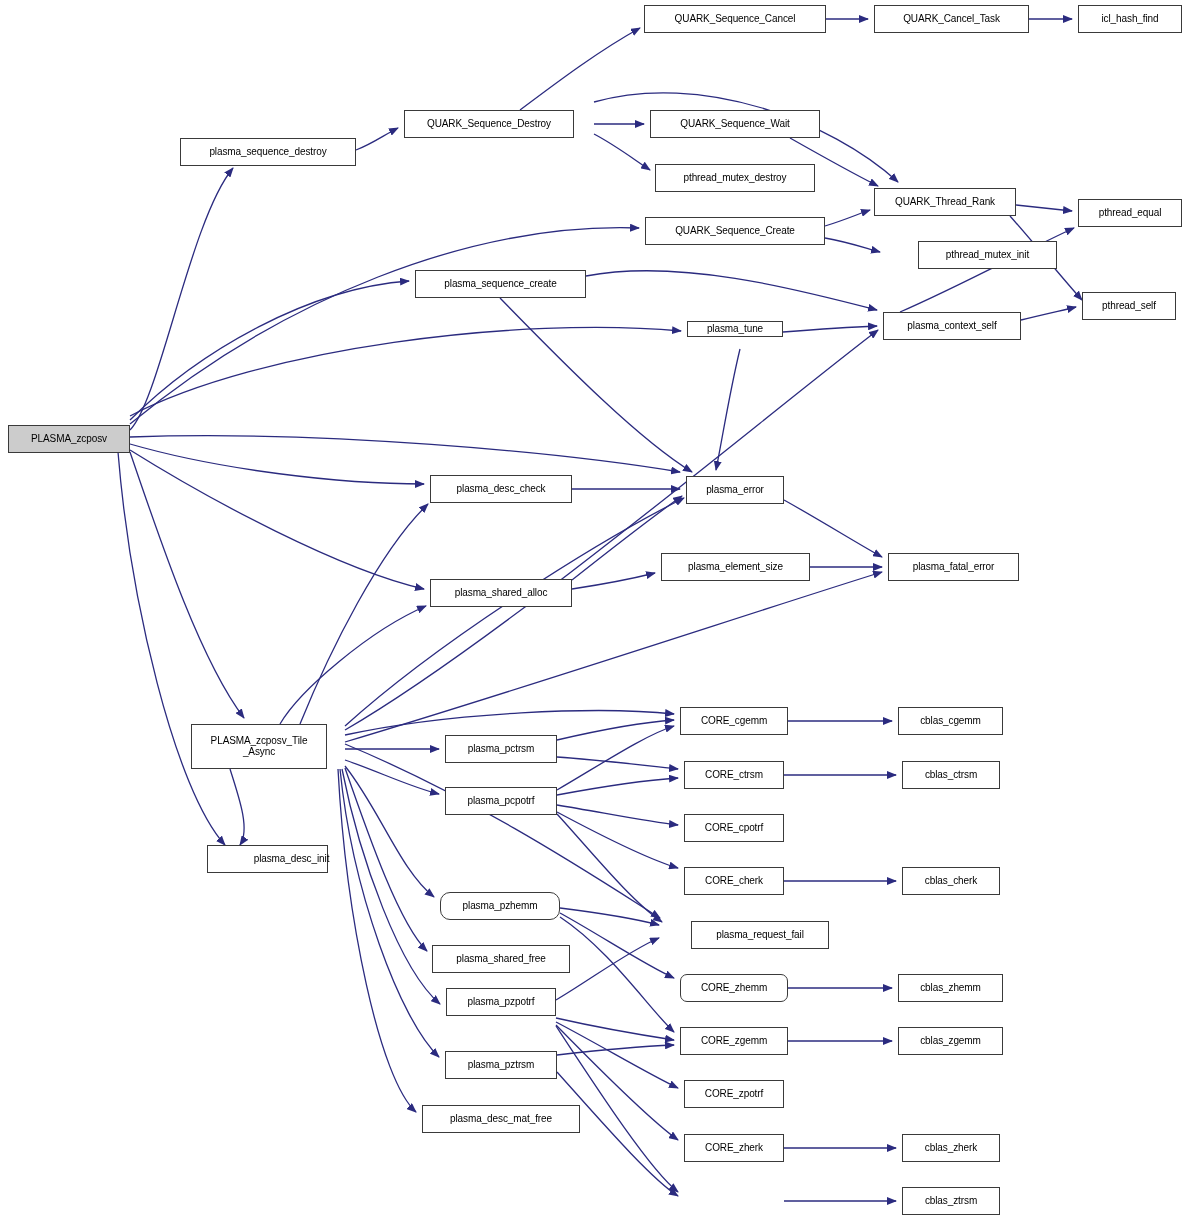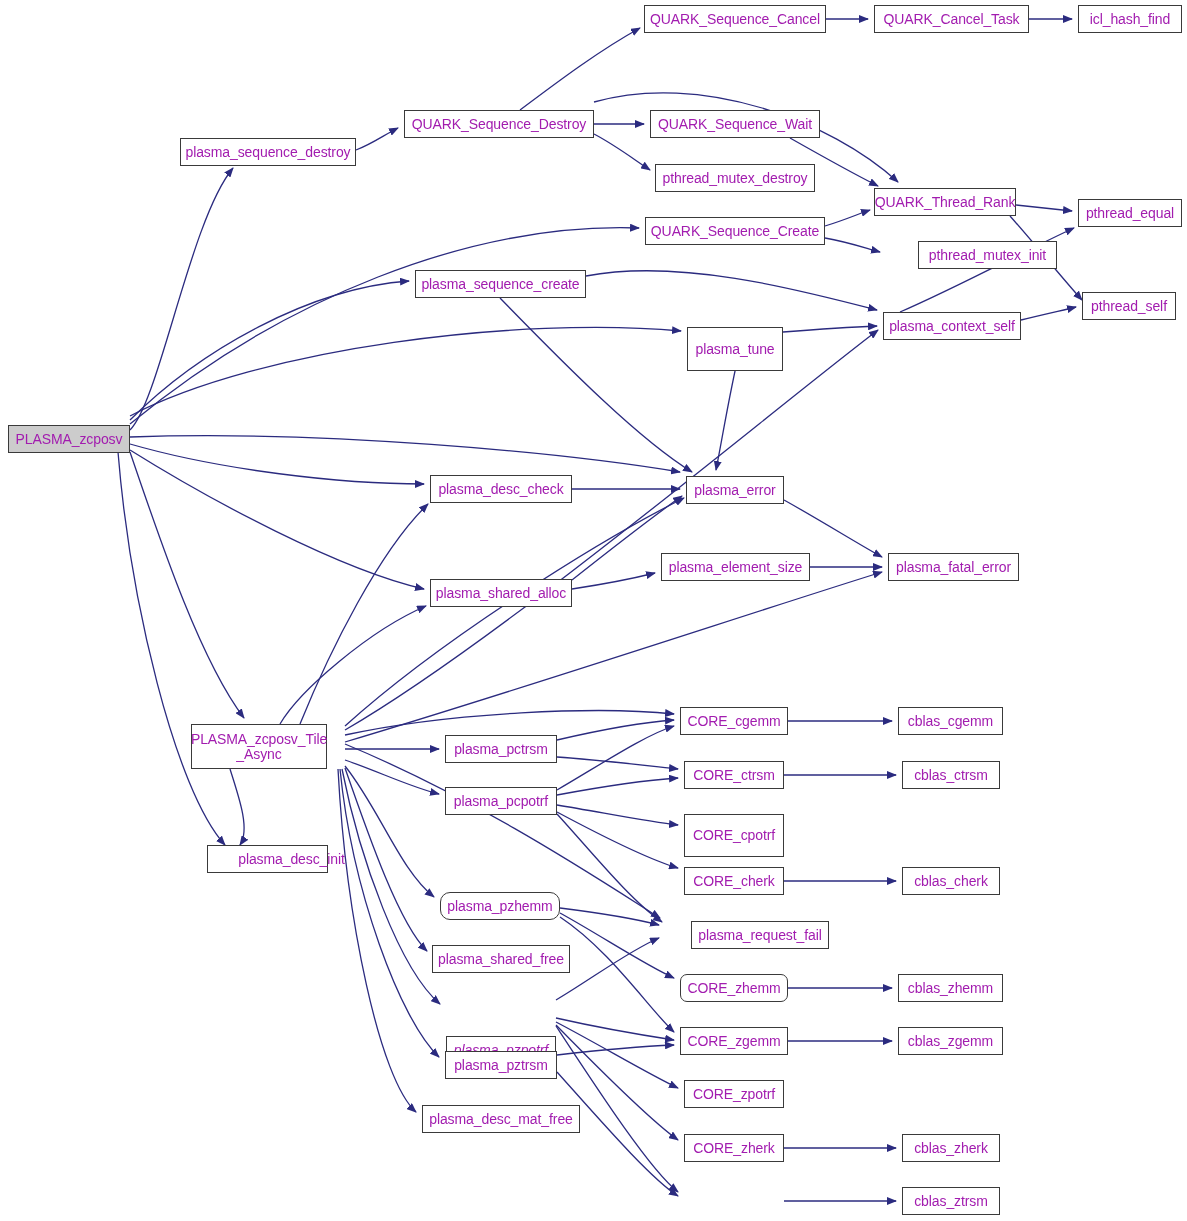--- a/index.html
+++ b/index.html
@@ -21,22 +21,22 @@
     top: 0;
     width: 1187px;
     height: 1221px;
     pointer-events: none;
   }
   .node {
     position: absolute;
     box-sizing: border-box;
     border: 1px solid #3a3a3a;
     background: #ffffff;
-    color: #a21caf;
-    font-size: 14px;
+    color: #000000;
+    font-size: 10px;
     line-height: 1.05;
     display: flex;
     align-items: center;
     justify-content: center;
     text-align: center;
     white-space: pre;
     letter-spacing: -0.1px;
   }
   .node.root {
     background: #cccccc;
@@ -122,56 +122,56 @@
         <path d="M788,988 L892,988" fill="none" stroke="#2b2b7f" stroke-width="1.3" marker-end="url(#arrow)"></path>
         <path d="M788,1041 L892,1041" fill="none" stroke="#2b2b7f" stroke-width="1.3" marker-end="url(#arrow)"></path>
         <path d="M784,1148 L896,1148" fill="none" stroke="#2b2b7f" stroke-width="1.3" marker-end="url(#arrow)"></path>
         <path d="M784,1201 L896,1201" fill="none" stroke="#2b2b7f" stroke-width="1.3" marker-end="url(#arrow)"></path>
         <path d="M345,744 C480,800 600,880 660,918" fill="none" stroke="#2b2b7f" stroke-width="1.3" marker-end="url(#arrow)"></path>
       </g>
   </svg>
   <div id="nodes">
       <div class="node root" style="left: 8px; top: 425px; width: 122px; height: 28px;">PLASMA_zcposv</div>
       <div class="node" style="left: 180px; top: 138px; width: 176px; height: 28px;">plasma_sequence_destroy</div>
-      <div class="node" style="left: 404px; top: 110px; width: 190px; height: 28px;">QUARK_Sequence_Destroy</div>
+      <div class="node" style="left: 404px; top: 110px; width: 170px; height: 28px;">QUARK_Sequence_Destroy</div>
       <div class="node" style="left: 644px; top: 5px; width: 182px; height: 28px;">QUARK_Sequence_Cancel</div>
       <div class="node" style="left: 874px; top: 5px; width: 155px; height: 28px;">QUARK_Cancel_Task</div>
       <div class="node" style="left: 1078px; top: 5px; width: 104px; height: 28px;">icl_hash_find</div>
       <div class="node" style="left: 650px; top: 110px; width: 170px; height: 28px;">QUARK_Sequence_Wait</div>
       <div class="node" style="left: 655px; top: 164px; width: 160px; height: 28px;">pthread_mutex_destroy</div>
       <div class="node" style="left: 874px; top: 188px; width: 142px; height: 28px;">QUARK_Thread_Rank</div>
       <div class="node" style="left: 1078px; top: 199px; width: 104px; height: 28px;">pthread_equal</div>
       <div class="node" style="left: 645px; top: 217px; width: 180px; height: 28px;">QUARK_Sequence_Create</div>
       <div class="node" style="left: 918px; top: 241px; width: 139px; height: 28px;">pthread_mutex_init</div>
       <div class="node" style="left: 415px; top: 270px; width: 171px; height: 28px;">plasma_sequence_create</div>
       <div class="node" style="left: 1082px; top: 292px; width: 94px; height: 28px;">pthread_self</div>
       <div class="node" style="left: 883px; top: 312px; width: 138px; height: 28px;">plasma_context_self</div>
-      <div class="node" style="left: 687px; top: 321px; width: 96px; height: 44px; margin-top: 6px;">plasma_tune</div>
+      <div class="node" style="left: 687px; top: 321px; width: 96px; height: 16px;">plasma_tune</div>
       <div class="node" style="left: 430px; top: 475px; width: 142px; height: 28px;">plasma_desc_check</div>
       <div class="node" style="left: 686px; top: 476px; width: 98px; height: 28px;">plasma_error</div>
       <div class="node" style="left: 661px; top: 553px; width: 149px; height: 28px;">plasma_element_size</div>
       <div class="node" style="left: 888px; top: 553px; width: 131px; height: 28px;">plasma_fatal_error</div>
       <div class="node" style="left: 430px; top: 579px; width: 142px; height: 28px;">plasma_shared_alloc</div>
       <div class="node" style="left: 191px; top: 724px; width: 136px; height: 45px;">PLASMA_zcposv_Tile
 _Async</div>
       <div class="node" style="left: 680px; top: 707px; width: 108px; height: 28px;">CORE_cgemm</div>
       <div class="node" style="left: 898px; top: 707px; width: 105px; height: 28px;">cblas_cgemm</div>
       <div class="node" style="left: 445px; top: 735px; width: 112px; height: 28px;">plasma_pctrsm</div>
       <div class="node" style="left: 684px; top: 761px; width: 100px; height: 28px;">CORE_ctrsm</div>
       <div class="node" style="left: 902px; top: 761px; width: 98px; height: 28px;">cblas_ctrsm</div>
       <div class="node" style="left: 445px; top: 787px; width: 112px; height: 28px;">plasma_pcpotrf</div>
-      <div class="node" style="left: 684px; top: 814px; width: 100px; height: 43px;">CORE_cpotrf</div>
+      <div class="node" style="left: 684px; top: 814px; width: 100px; height: 28px;">CORE_cpotrf</div>
       <div class="node" style="left: 684px; top: 867px; width: 100px; height: 28px;">CORE_cherk</div>
       <div class="node" style="left: 902px; top: 867px; width: 98px; height: 28px;">cblas_cherk</div>
       <div class="node" style="left: 440px; top: 892px; width: 120px; height: 28px; border-radius: 10px;">plasma_pzhemm</div>
       <div class="node" style="left: 665px; top: 921px; width: 138px; height: 28px; margin-left: 26px;">plasma_request_fail</div>
       <div class="node" style="left: 432px; top: 945px; width: 138px; height: 28px;">plasma_shared_free</div>
       <div class="node" style="left: 680px; top: 974px; width: 108px; height: 28px; border-radius: 7px;">CORE_zhemm</div>
       <div class="node" style="left: 898px; top: 974px; width: 105px; height: 28px;">cblas_zhemm</div>
-      <div class="node" style="left: 446px; top: 1036px; width: 110px; height: 28px; font-style: italic;">plasma_pzpotrf</div>
+      <div class="node" style="left: 446px; top: 988px; width: 110px; height: 28px;">plasma_pzpotrf</div>
       <div class="node" style="left: 680px; top: 1027px; width: 108px; height: 28px;">CORE_zgemm</div>
       <div class="node" style="left: 898px; top: 1027px; width: 105px; height: 28px;">cblas_zgemm</div>
       <div class="node" style="left: 445px; top: 1051px; width: 112px; height: 28px;">plasma_pztrsm</div>
       <div class="node" style="left: 684px; top: 1080px; width: 100px; height: 28px;">CORE_zpotrf</div>
       <div class="node" style="left: 422px; top: 1105px; width: 158px; height: 28px;">plasma_desc_mat_free</div>
       <div class="node" style="left: 684px; top: 1134px; width: 100px; height: 28px;">CORE_zherk</div>
       <div class="node" style="left: 902px; top: 1134px; width: 98px; height: 28px;">cblas_zherk</div>
       <div class="node" style="left: 684px; top: 1243px; width: 101px; height: 28px; margin-top: 44px;">CORE_ztrsm</div>
       <div class="node" style="left: 902px; top: 1187px; width: 98px; height: 28px;">cblas_ztrsm</div>
       <div class="node" style="left: 207px; top: 845px; width: 121px; height: 28px; padding-left: 48px;">plasma_desc_init</div>

